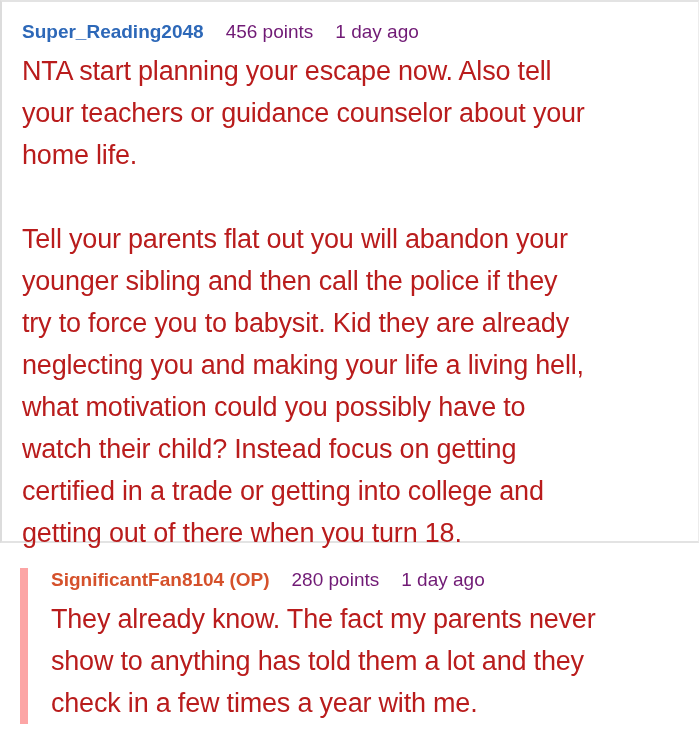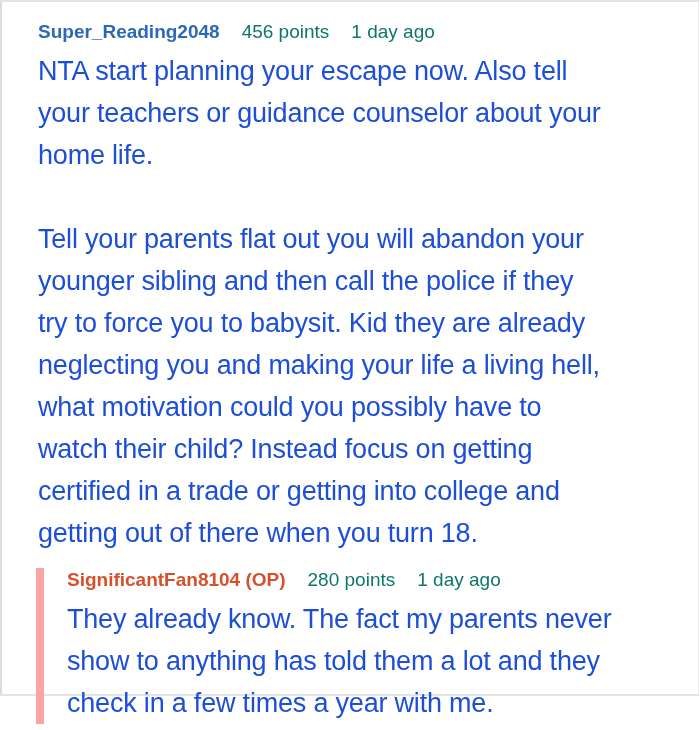--- a/index.html
+++ b/index.html
@@ -6,53 +6,53 @@
   html, body {
     width: 700px; height: 730px;
     background: #ffffff;
     font-family: "Liberation Sans", sans-serif;
     overflow: hidden;
   }
   .card {
     position: absolute;
     top: 0; left: 0;
     width: 699px;
-    height: 696px;
+    height: 543px;
     background: #ffffff;
     border-top: 2px solid #e3e3e3;
     border-left: 2px solid #dcdcdc;
     border-right: 1px solid #ececec;
     border-bottom: 2px solid #e3e3e3;
-    padding: 18px 0 0 36px;
+    padding: 18px 0 0 20px;
   }
   .comment-header {
     display: flex;
     align-items: baseline;
     column-gap: 22px;
     line-height: 24px;
     white-space: nowrap;
   }
   .username {
     font-size: 19px;
     font-weight: 700;
     color: #2d68b8;
     text-decoration: none;
     cursor: pointer;
   }
   .username.op { color: #d5512b; }
   .meta {
     font-size: 19px;
-    color: #0f766e;
+    color: #701a75;
     font-weight: 400;
   }
   .comment-body {
     margin-top: 6px;
     font-size: 27px;
     line-height: 42px;
-    color: #1d4ed8;
+    color: #b91c1c;
     letter-spacing: -0.2px;
     white-space: pre-line;
     max-width: 668px;
   }
   .reply {
     margin-top: 14px;
     margin-left: -2px;              
     border-left: 8px solid #fca5a5; 
     padding-left: 23px;
   }

